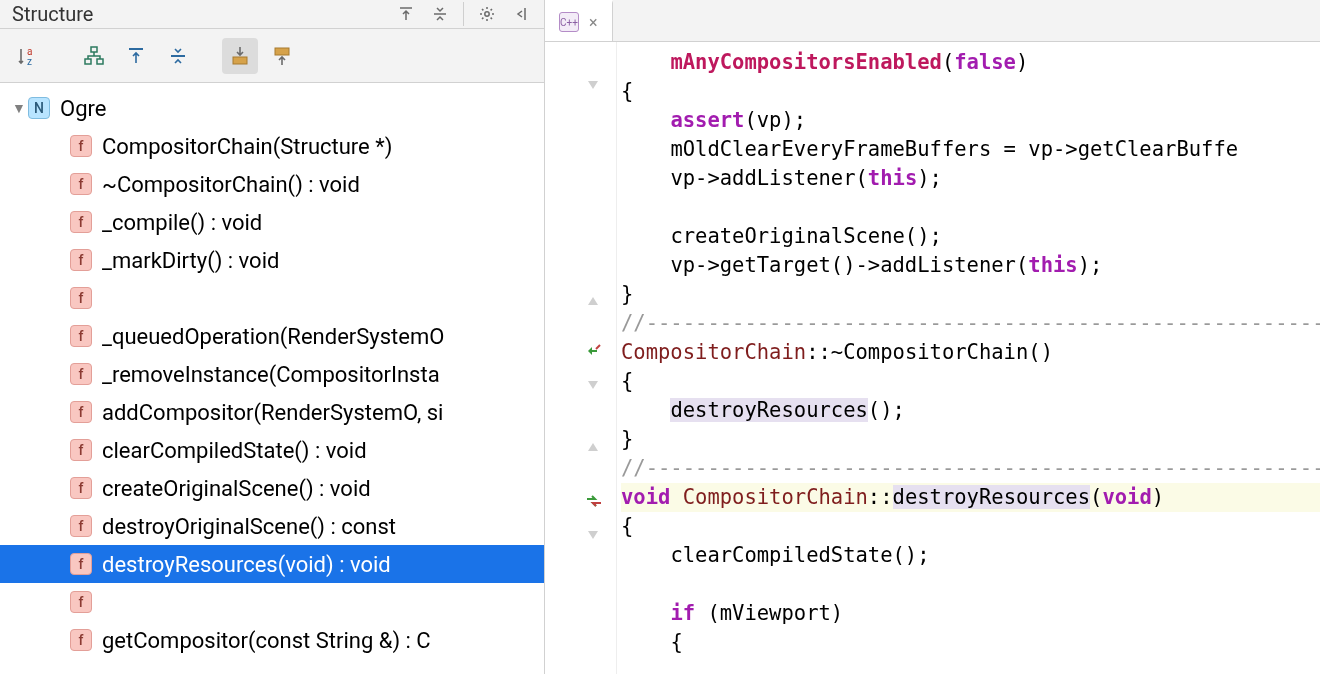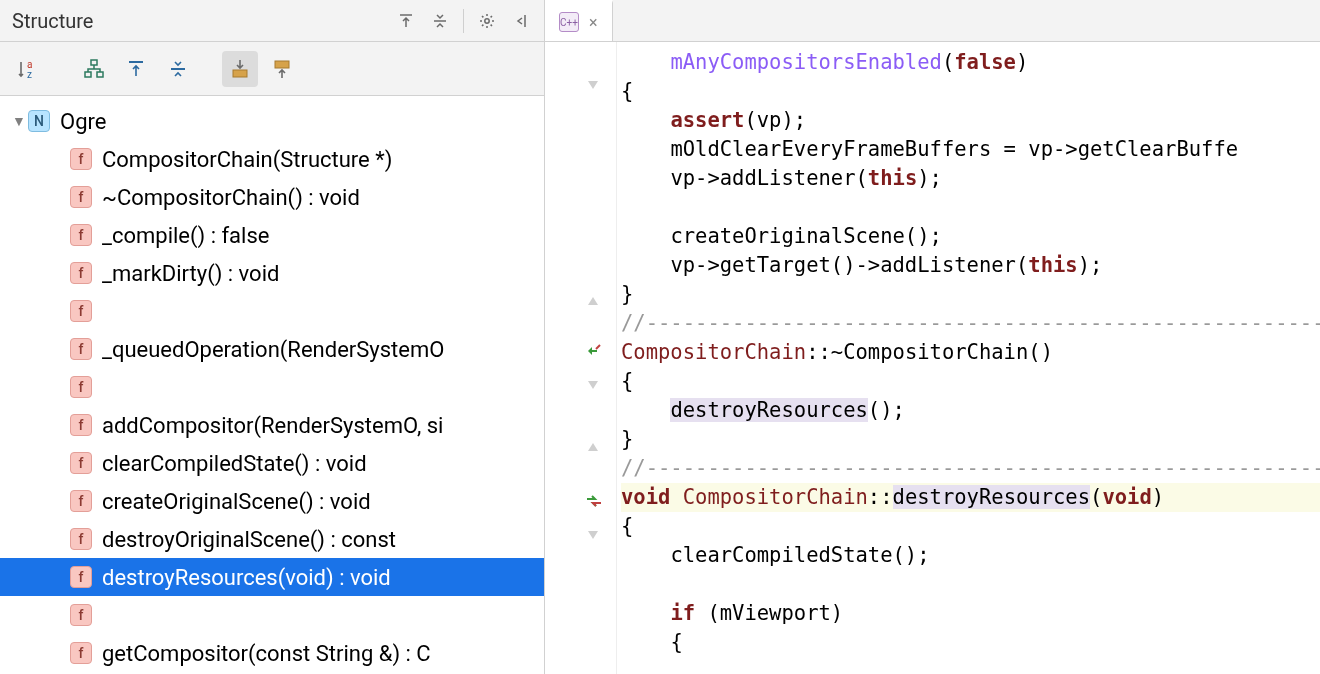--- a/index.html
+++ b/index.html
@@ -15,21 +15,21 @@
   
   .structure-panel {
     width: 545px;
     border-right: 1px solid #d1d1d1;
     display: flex;
     flex-direction: column;
     background: #fff;
     overflow: hidden;
   }
   .structure-header {
-    height: 42px;
+    height: 29px;
     background: #f3f3f3;
     border-bottom: 1px solid #d1d1d1;
     display: flex;
     align-items: center;
     padding: 0 8px 0 12px;
     justify-content: space-between;
   }
   .structure-title {
     font-size: 20px;
     color: #333;
@@ -179,24 +179,24 @@
   .code {
     flex: 1;
     padding: 6px 0 0 4px;
     font-family: "Menlo","Consolas",monospace;
     font-size: 20.5px;
     line-height: 29px;
     white-space: pre;
     overflow: hidden;
     color: #000;
   }
-  .kw { color: #7f1d1d; font-weight: bold; text-align: center; }
+  .kw { color: #a21caf; font-weight: bold; text-align: center; }
   .fn { color: #000; }
   .cls { color: #7f1d1d; }
-  .lit { color: #8b5cf6; font-weight: normal; }
+  .lit { color: #be185d; font-weight: bold; }
   .comment { color: #999; }
   .hl-usage { background: #e6e0f0; }
   .hl-line { background: #fbfbe6; display:inline-block; width:100%;}
 </style>
 </head>
 <body>
 
 <div class="structure-panel">
   <div class="structure-header">
     <span class="structure-title">Structure</span>
@@ -281,35 +281,36 @@
     <div class="tree-row" style="padding-left:70px">
         <span class="node-icon fn">f</span>
         <span class="tree-label">CompositorChain(Structure *)</span>
       </div>
     <div class="tree-row" style="padding-left:70px">
         <span class="node-icon fn">f</span>
         <span class="tree-label">~CompositorChain() : void</span>
       </div>
     <div class="tree-row" style="padding-left:70px">
         <span class="node-icon fn">f</span>
-        <span class="tree-label">_compile() : false</span>
+        <span class="tree-label">_compile() : void</span>
       </div>
     <div class="tree-row" style="padding-left:70px">
         <span class="node-icon fn">f</span>
         <span class="tree-label">_markDirty() : void</span>
       </div>
     <div class="tree-row" style="padding-left:70px">
         <span class="node-icon fn">f</span>
       </div>
     <div class="tree-row" style="padding-left:70px">
         <span class="node-icon fn">f</span>
         <span class="tree-label">_queuedOperation(RenderSystemO</span>
       </div>
     <div class="tree-row" style="padding-left:70px">
         <span class="node-icon fn">f</span>
+        <span class="tree-label">_removeInstance(CompositorInsta</span>
       </div>
     <div class="tree-row" style="padding-left:70px">
         <span class="node-icon fn">f</span>
         <span class="tree-label">addCompositor(RenderSystemO, si</span>
       </div>
     <div class="tree-row" style="padding-left:70px">
         <span class="node-icon fn">f</span>
         <span class="tree-label">clearCompiledState() : void</span>
       </div>
     <div class="tree-row" style="padding-left:70px">

